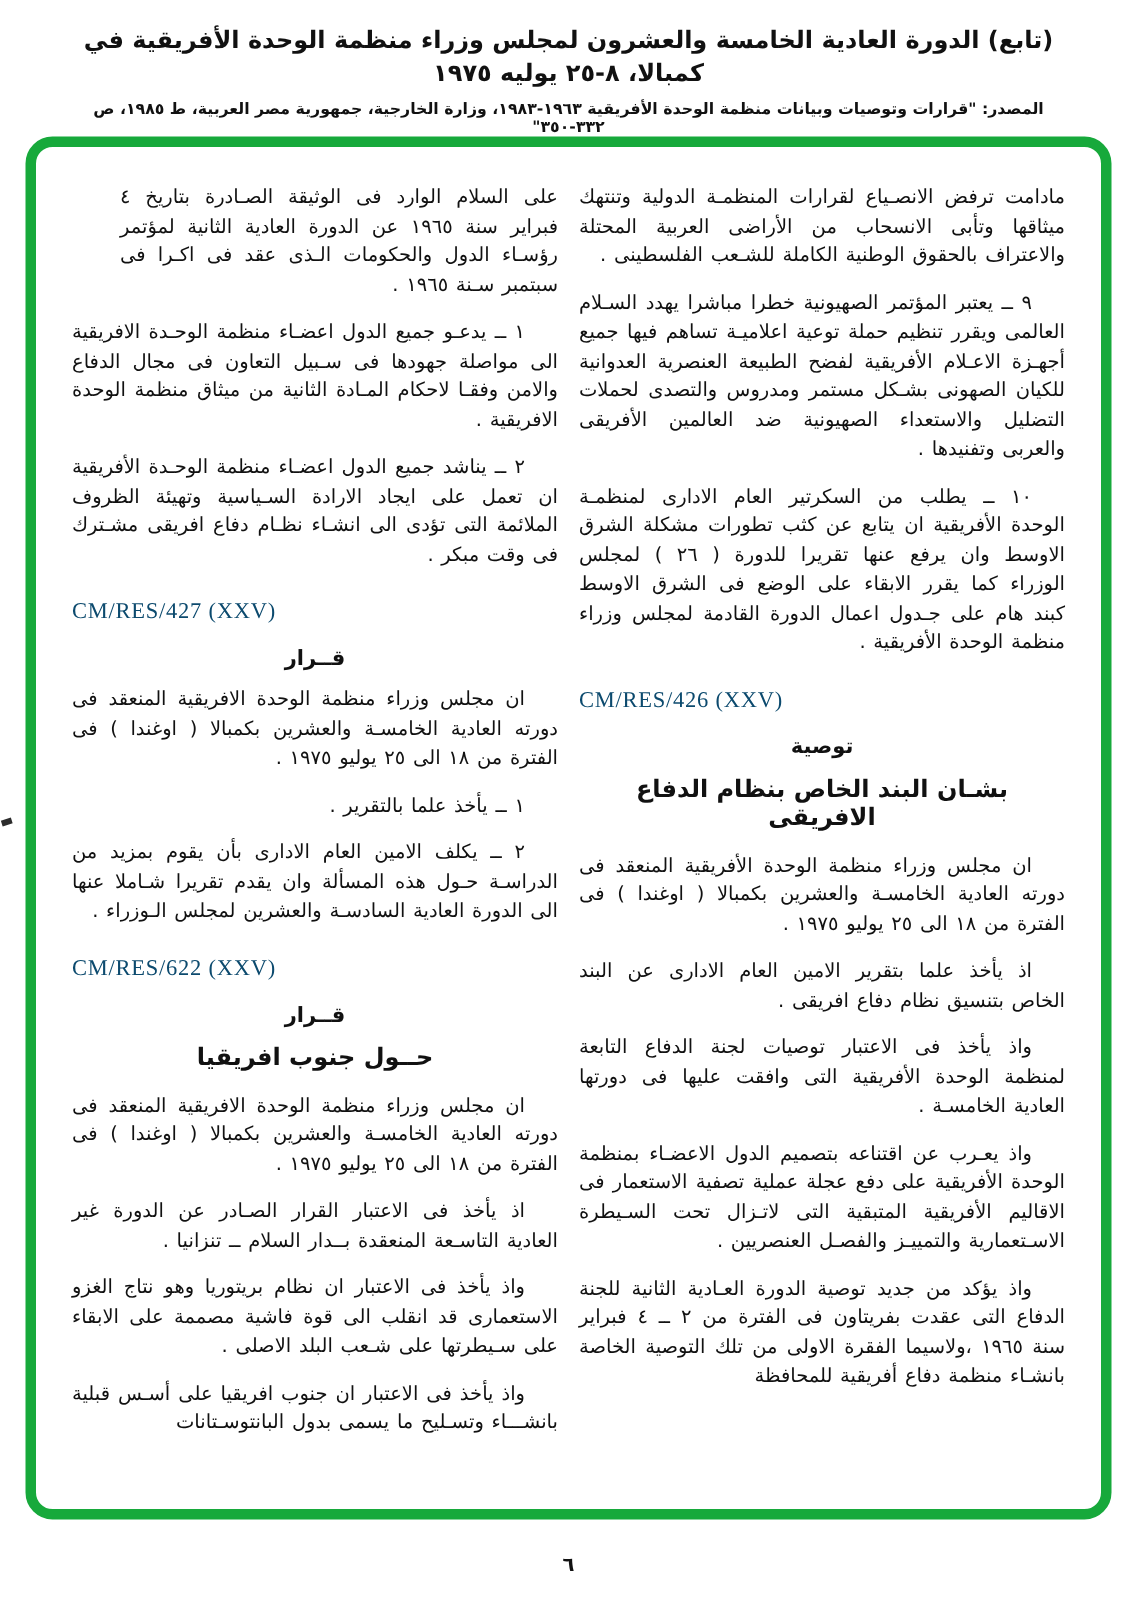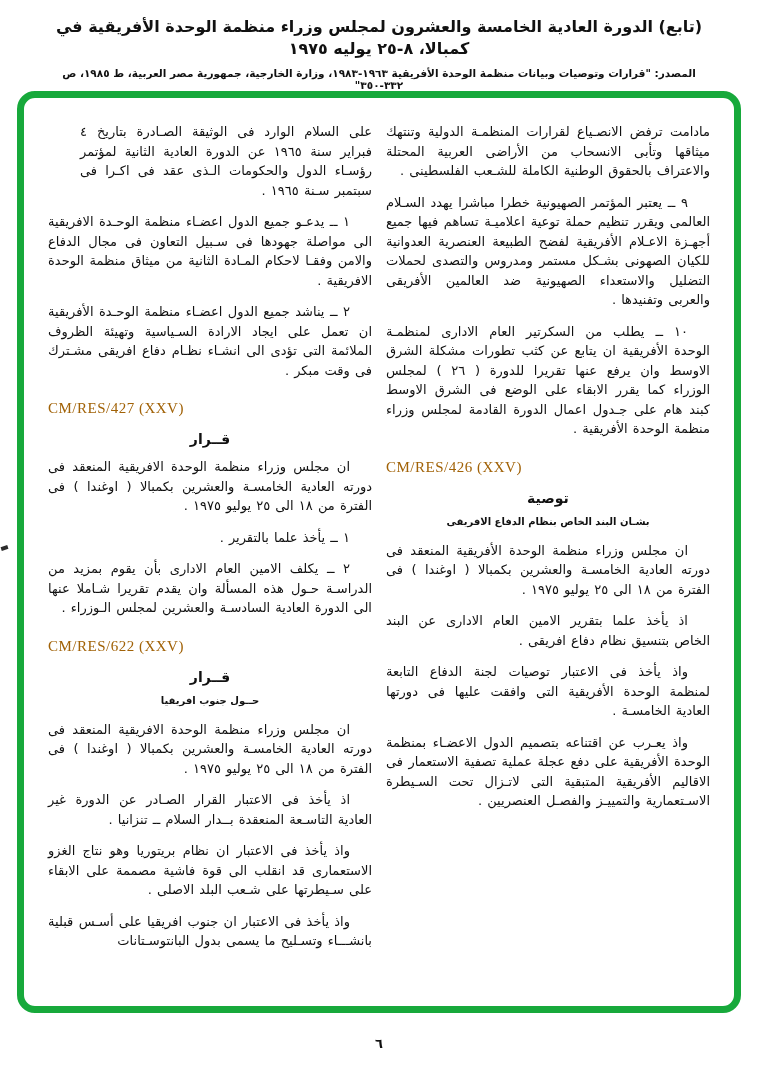--- a/index.html
+++ b/index.html
@@ -17,24 +17,24 @@
          background:#fff;overflow:hidden;}
   .frame-inner{direction:rtl;display:flex;gap:14px;padding:24px 24px 10px 24px;}
 
   .col{box-sizing:border-box;}
   .col-right{width:324px;flex:0 0 324px;}
   .col-left{flex:1 1 auto;}
 
   .para{direction:rtl;text-align:justify;text-align-last:right;font-size:13px;
         line-height:19.5px;margin:0 0 12px 0;text-indent:22px;word-spacing:1px;}
   .res-num{direction:ltr;text-align:left;font-family:"Liberation Serif","DejaVu Serif",serif;
-           font-size:15px;letter-spacing:0.5px;margin:20px 0 14px 0;color:#a16207;}
+           font-size:15px;letter-spacing:0.5px;margin:20px 0 14px 0;color:#0c4a6e;}
   .heading{direction:rtl;text-align:center;font-weight:bold;font-size:14px;
            margin:6px 0 10px 0;}
-  .subheading{direction:rtl;text-align:center;font-weight:bold;font-size:10px;
+  .subheading{direction:rtl;text-align:center;font-weight:bold;font-size:16px;
            margin:0 0 14px 0;}
 
   
   .page-num{position:absolute;left:0;top:1036px;width:758px;text-align:center;
             font-size:13px;font-weight:bold;}
 
   
   .speck{position:absolute;left:1px;top:546px;width:7px;height:4px;background:#2c2c2c;
          transform:rotate(-18deg);}
 </style>
@@ -55,20 +55,21 @@
         <div class="para" style="text-indent:0;">مادامت ترفض الانصـياع لقرارات المنظمـة الدولية وتنتهك ميثاقها وتأبى الانسحاب من الأراضى العربية المحتلة والاعتراف بالحقوق الوطنية الكاملة للشـعب الفلسطينى .</div>
         <div class="para">٩ ــ يعتبر المؤتمر الصهيونية خطرا مباشرا يهدد السـلام العالمى ويقرر تنظيم حملة توعية اعلاميـة تساهم فيها جميع أجهـزة الاعـلام الأفريقية لفضح الطبيعة العنصرية العدوانية للكيان الصهونى بشـكل مستمر ومدروس والتصدى لحملات التضليل والاستعداء الصهيونية ضد العالمين الأفريقى والعربى وتفنيدها .</div>
         <div class="para">١٠ ــ يطلب من السكرتير العام الادارى لمنظمـة الوحدة الأفريقية ان يتابع عن كثب تطورات مشكلة الشرق الاوسط وان يرفع عنها تقريرا للدورة ( ٢٦ ) لمجلس الوزراء كما يقرر الابقاء على الوضع فى الشرق الاوسط كبند هام على جـدول اعمال الدورة القادمة لمجلس وزراء منظمة الوحدة الأفريقية .</div>
         <div class="res-num">CM/RES/426 (XXV)</div>
         <div class="heading">توصية</div>
         <div class="subheading">بشـان البند الخاص بنظام الدفاع الافريقى</div>
         <div class="para">ان مجلس وزراء منظمة الوحدة الأفريقية المنعقد فى دورته العادية الخامسـة والعشرين بكمبالا ( اوغندا ) فى الفترة من ١٨ الى ٢٥ يوليو ١٩٧٥ .</div>
         <div class="para">اذ يأخذ علما بتقرير الامين العام الادارى عن البند الخاص بتنسيق نظام دفاع افريقى .</div>
         <div class="para">واذ يأخذ فى الاعتبار توصيات لجنة الدفاع التابعة لمنظمة الوحدة الأفريقية التى وافقت عليها فى دورتها العادية الخامسـة .</div>
         <div class="para">واذ يعـرب عن اقتناعه بتصميم الدول الاعضـاء بمنظمة الوحدة الأفريقية على دفع عجلة عملية تصفية الاستعمار فى الاقاليم الأفريقية المتبقية التى لاتـزال تحت السـيطرة الاسـتعمارية والتمييـز والفصـل العنصريين .</div>
+        <div class="para">واذ يؤكد من جديد توصية الدورة العـادية الثانية للجنة الدفاع التى عقدت بفريتاون فى الفترة من ٢ ــ ٤ فبراير سنة ١٩٦٥ ،ولاسيما الفقرة الاولى من تلك التوصية الخاصة بانشـاء منظمة دفاع أفريقية للمحافظة</div>
       </div>
 
       <div class="col col-left">
         <div class="para" style="text-indent:0;margin-left:32px;">على السلام الوارد فى الوثيقة الصـادرة بتاريخ ٤ فبراير سنة ١٩٦٥ عن الدورة العادية الثانية لمؤتمر رؤسـاء الدول والحكومات الـذى عقد فى اكـرا فى سبتمبر سـنة ١٩٦٥ .</div>
         <div class="para">١ ــ يدعـو جميع الدول اعضـاء منظمة الوحـدة الافريقية الى مواصلة جهودها فى سـبيل التعاون فى مجال الدفاع والامن وفقـا لاحكام المـادة الثانية من ميثاق منظمة الوحدة الافريقية .</div>
         <div class="para">٢ ــ يناشد جميع الدول اعضـاء منظمة الوحـدة الأفريقية ان تعمل على ايجاد الارادة السـياسية وتهيئة الظروف الملائمة التى تؤدى الى انشـاء نظـام دفاع افريقى مشـترك فى وقت مبكر .</div>
         <div class="res-num">CM/RES/427 (XXV)</div>
         <div class="heading">قــرار</div>
         <div class="para">ان مجلس وزراء منظمة الوحدة الافريقية المنعقد فى دورته العادية الخامسـة والعشرين بكمبالا ( اوغندا ) فى الفترة من ١٨ الى ٢٥ يوليو ١٩٧٥ .</div>
         <div class="para">١ ــ يأخذ علما بالتقرير .</div>

